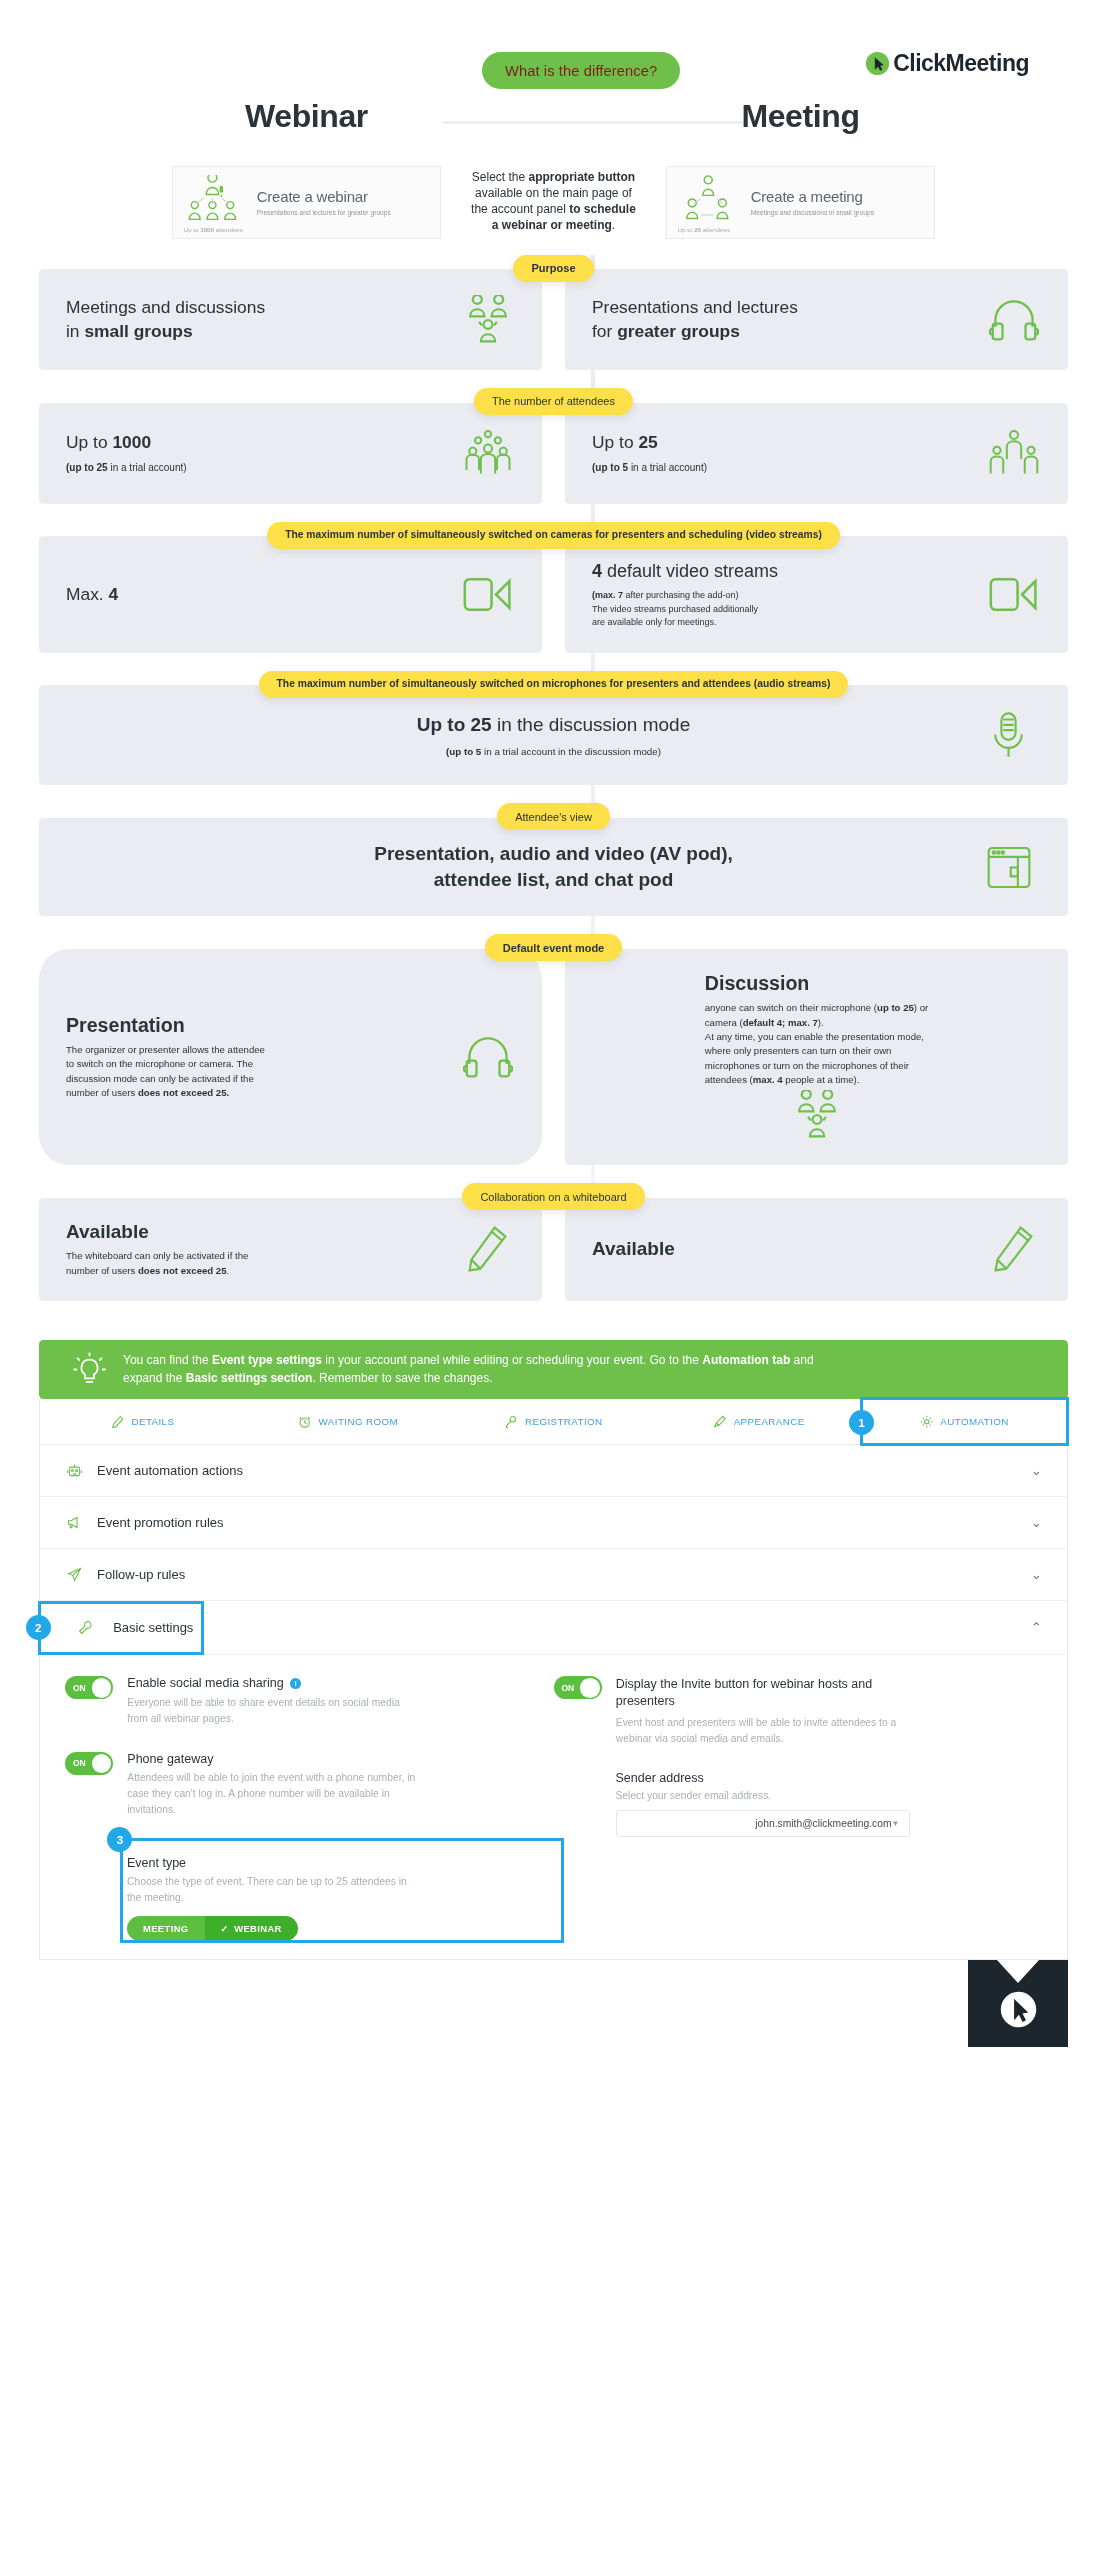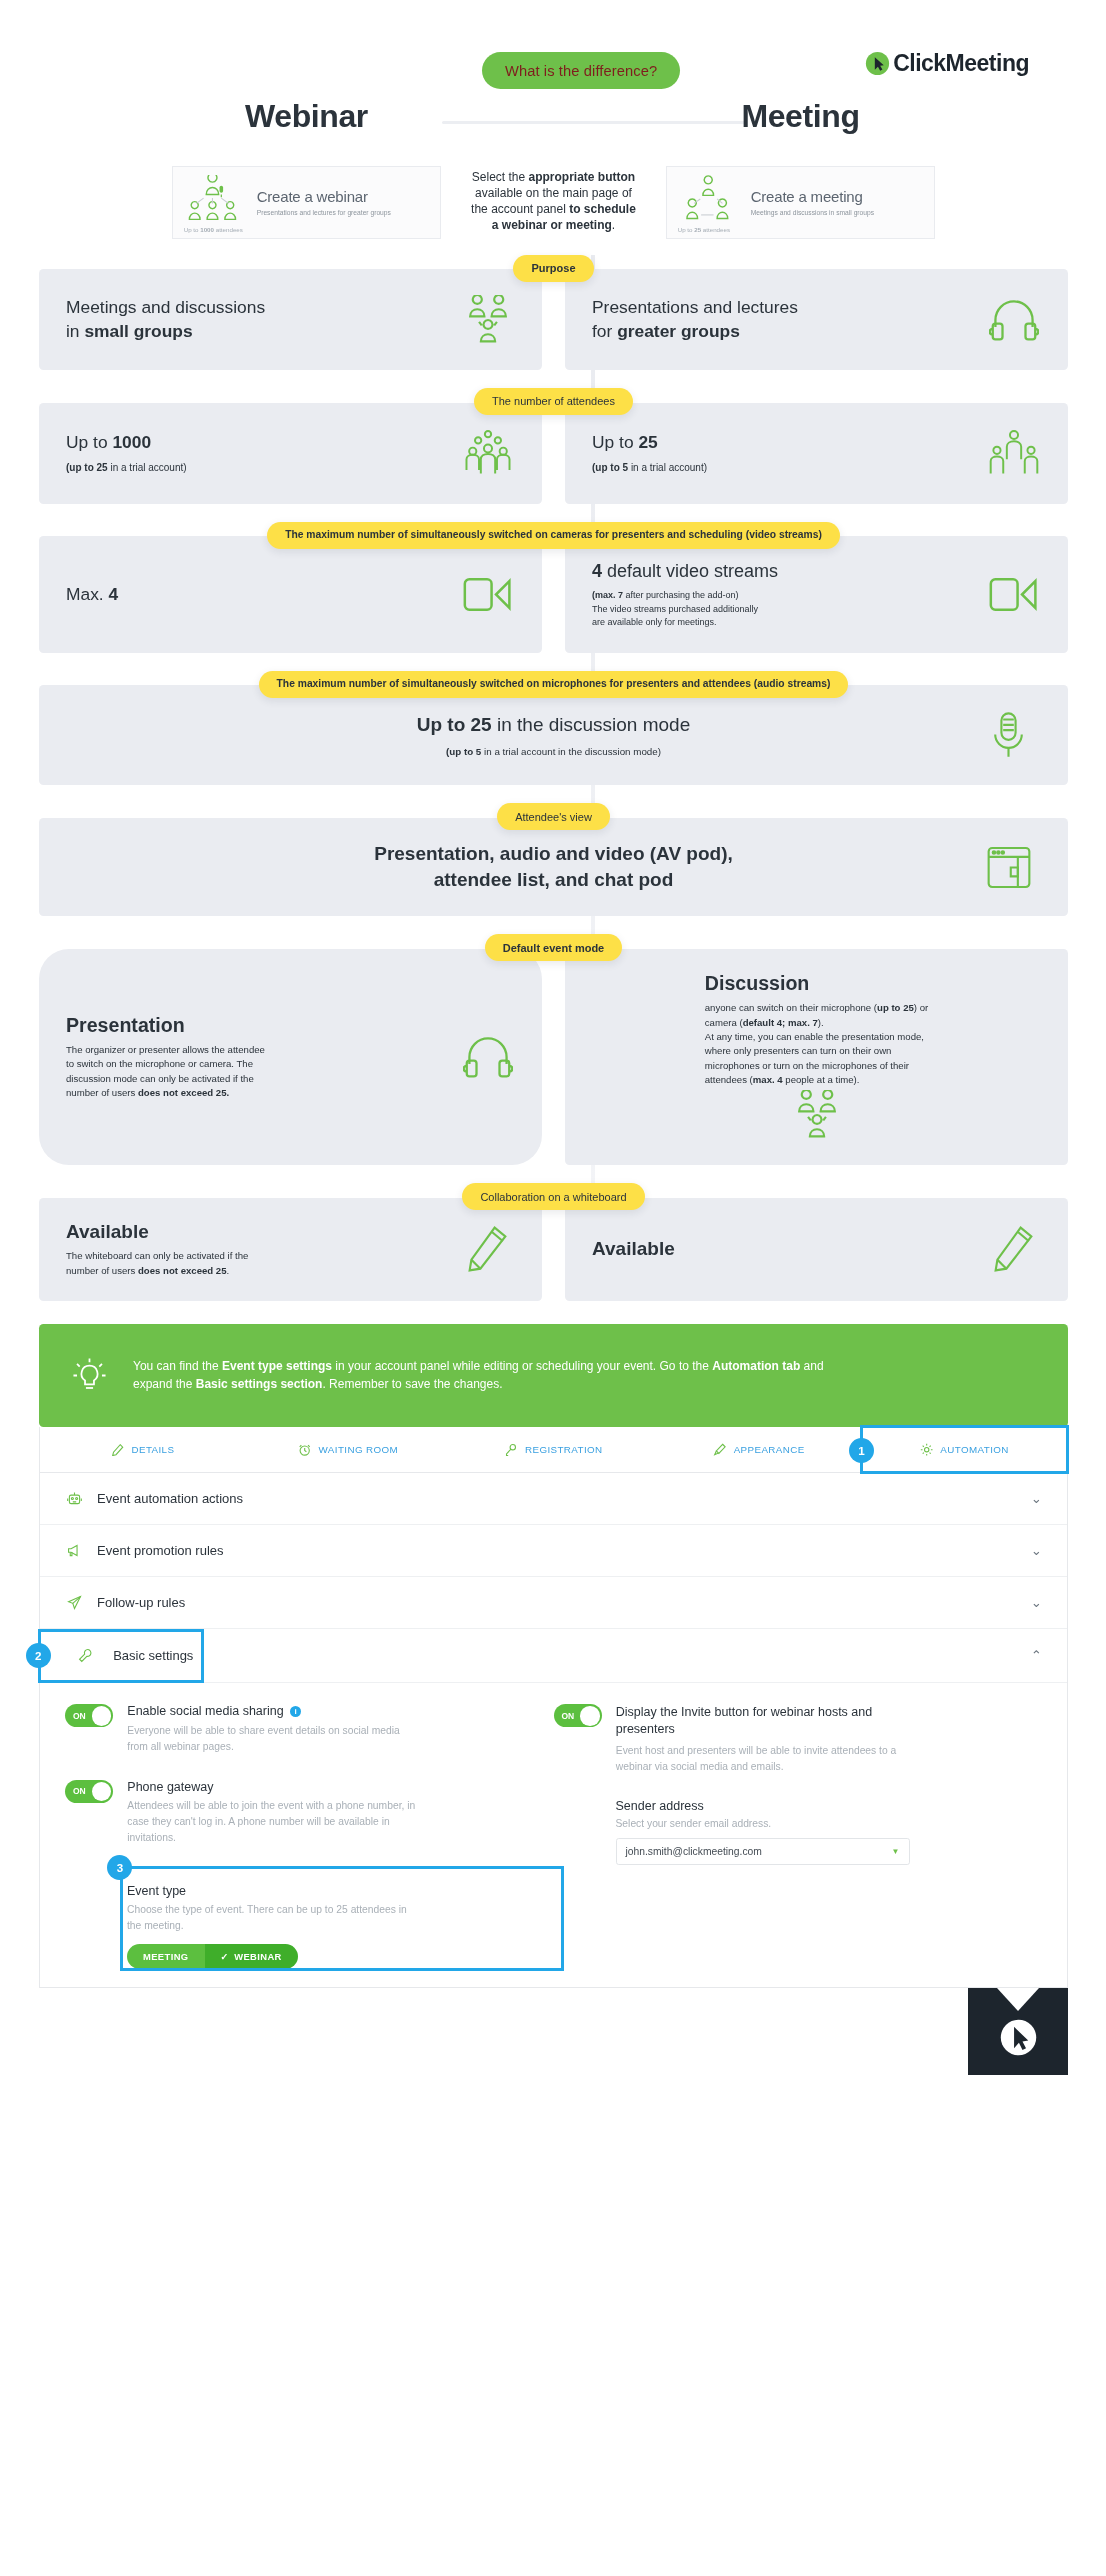--- a/index.html
+++ b/index.html
@@ -99,22 +99,22 @@
   .card .sub b { font-weight: 700; }
   .card .sub-sm { font-size: 9px; line-height: 1.5; }
   .card .icon { flex: 0 0 auto; width: 55px; height: 55px; display:flex; align-items:center; justify-content:center;}
   .card .centerblock { text-align: center; }
   .card .centerblock .big { font-size: 19px; font-weight: 700; line-height: 1.38; }
   .card .centerblock .big .reg { font-weight: 400; }
   .card .centerblock .sub { font-size: 9.8px; margin-top: 7.1px; }
 
   
   .tip {
-    margin-top: 23px; background: #6ec04a; border-radius: 4.5px;
-    display: flex; align-items: center; gap: 23px; padding: 31px 30px;
+    margin-top: 39px; background: #6ec04a; border-radius: 4.5px;
+    display: flex; align-items: center; gap: 13px; padding: 9px 30px;
   }
   .tip .bulb { flex: 0 0 41px; }
   .tip .tiptext { color: #fff; font-size: 12px; line-height: 1.5; }
   .tip .tiptext b { font-weight: 700; }
 
   
   .panel { border: 0.9px solid #e6e8eb; border-top: none; background:#fff; }
   .tabs { display: flex; height: 46px; border-bottom: 0.9px solid #e6e8eb; position: relative; }
   .tab {
     flex: 1; display: flex; align-items: center; justify-content: center; gap: 7.1px;
@@ -154,21 +154,21 @@
   .setting .sbody .stitle { font-size: 12.5px; color: #2b333b; display: flex; align-items: center; gap: 6.2px;}
   .setting .sbody .sdesc { font-size: 10.3px; color: #a9b0b7; line-height: 1.55; margin-top: 4.5px; max-width: 294px;}
   .info-dot {
     width: 11.6px; height: 11.6px; border-radius: 50%; background: #22a7e8; color: #fff;
     font-size: 8px; font-weight: 700; display: inline-flex; align-items: center; justify-content: center;
   }
   .field-title { font-size: 12.5px; color: #2b333b; }
   .field-desc { font-size: 10.3px; color: #a9b0b7; margin-top: 4.5px; }
   .select {
     margin-top: 9px; height: 27px; border: 0.9px solid #e2e5e8; border-radius: 2.7px;
-    display: flex; align-items: center; justify-content: space-between;
+    display: flex; align-items: center; justify-content: flex-end;
     padding: 8px 9px; font-size: 10.3px; color: #444c54; width: 100%;
   }
   .select .caret { color: #6ec04a; font-size: 8px; }
 
   .eventtype-box { position: relative; padding: 12.5px 0 9px 0; }
   .eventtype-hl {
     position: absolute; left: -7.1px; top: -5.4px; width: 444px; height: 105px;
     border: 3.6px solid #22a7e8; z-index: 1; pointer-events: none;
   }
   .et-title { font-size: 12.5px; color: #2b333b; }

